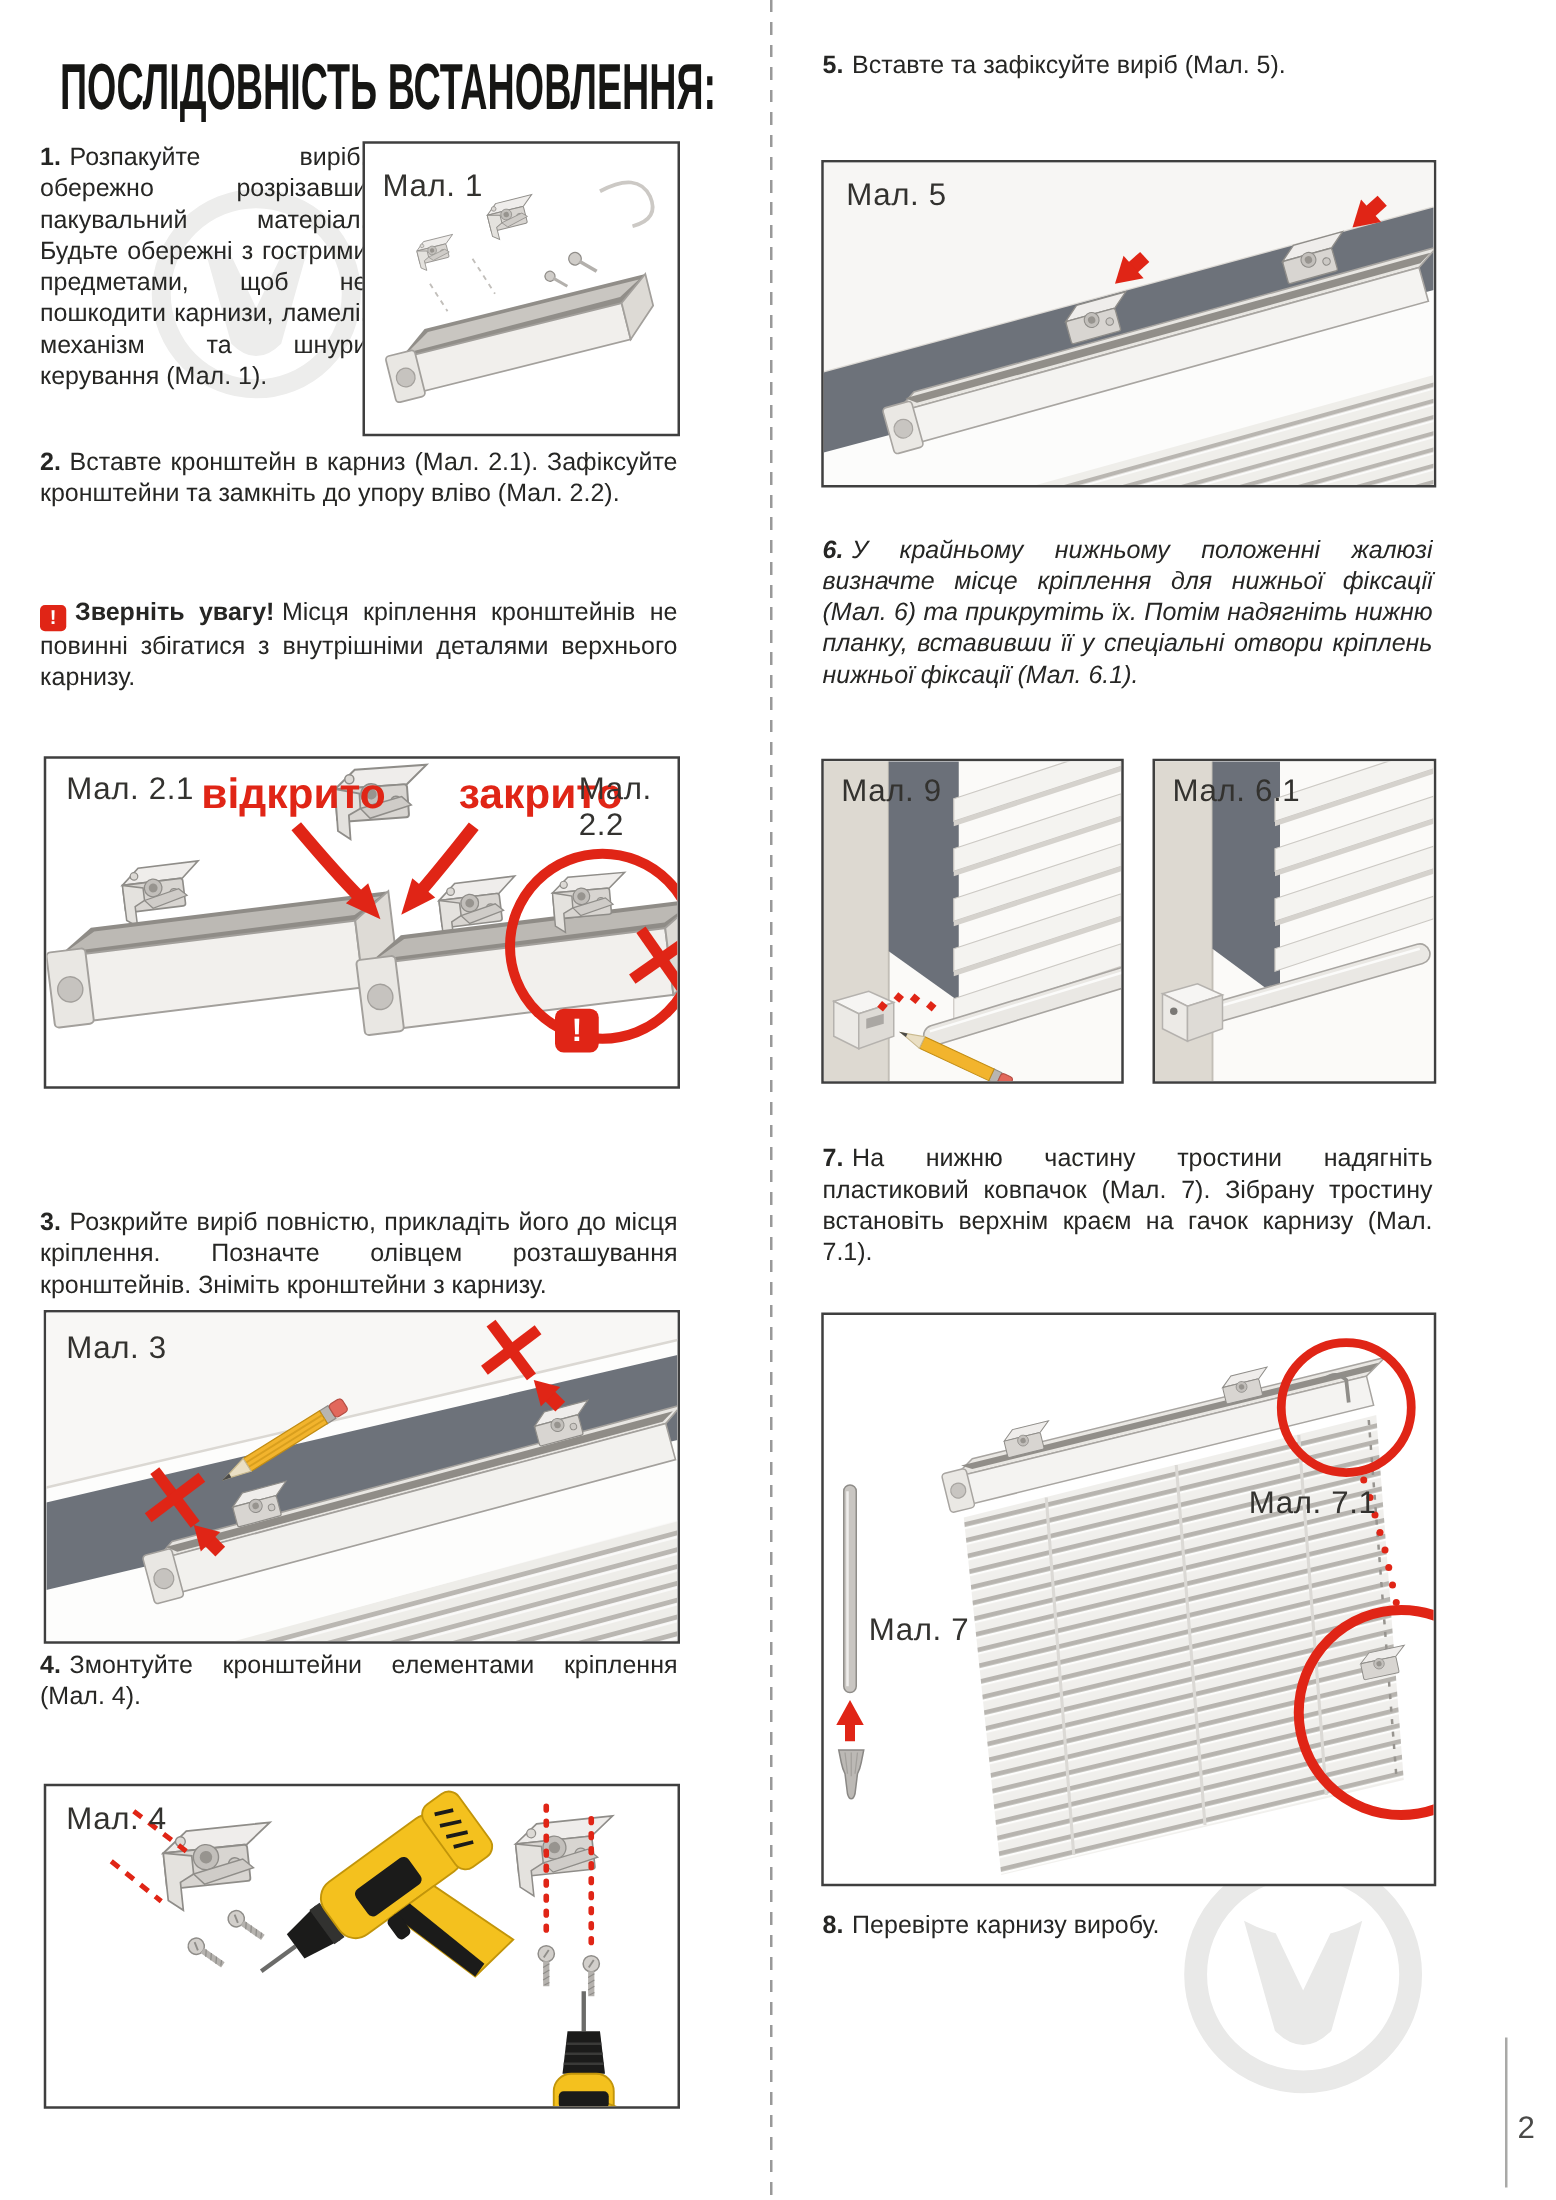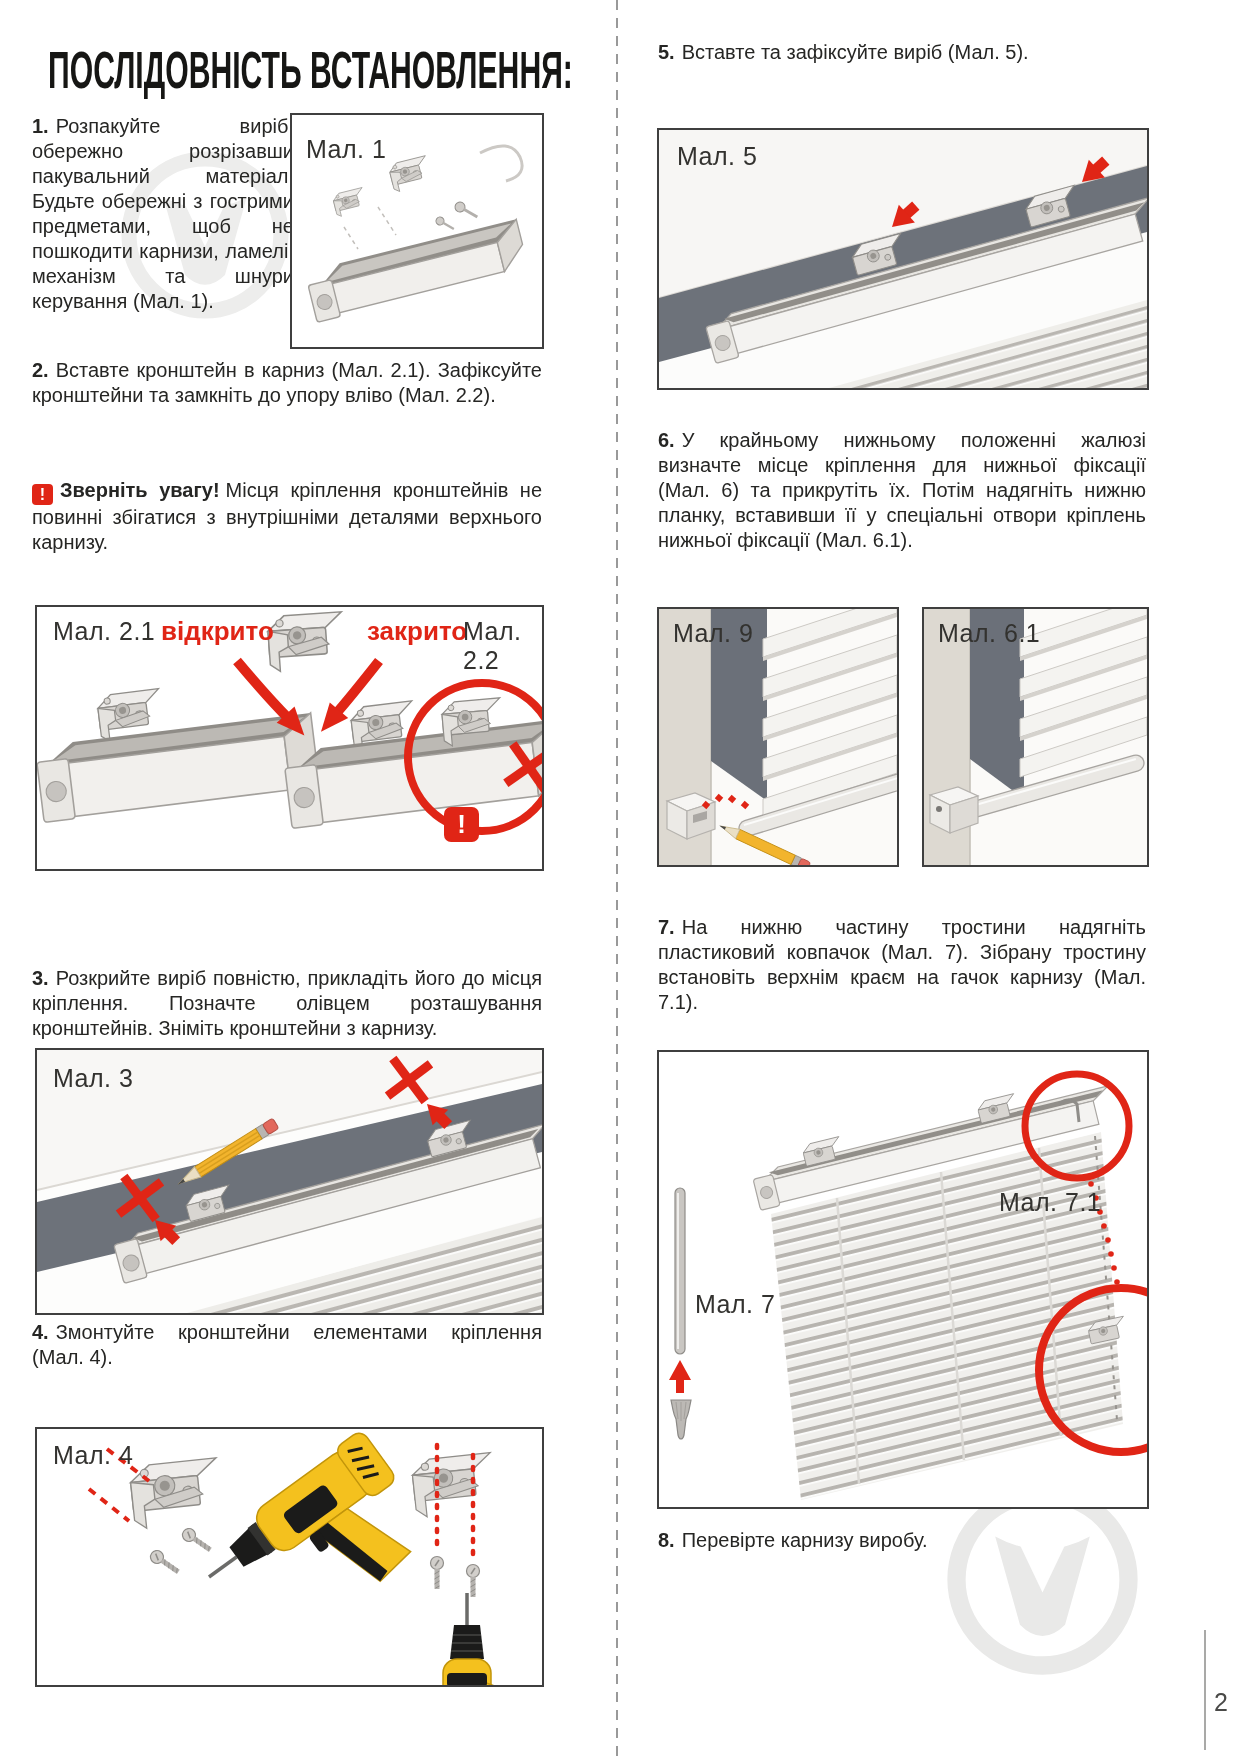--- a/index.html
+++ b/index.html
@@ -11,21 +11,21 @@
   .step{position:absolute;font-size:20px;line-height:25px;text-align:justify;color:var(--text);}
   .step .num{font-weight:bold;margin-right:7px;}
   .step.oneline{text-align:left;white-space:nowrap;}
   .warn-badge{display:inline-block;width:21px;height:21px;background:var(--red);color:#fff;
               border-radius:4px;text-align:center;font-weight:bold;font-size:16px;line-height:21px;
               margin-right:7px;vertical-align:-3px;}
   .warn b{margin-right:6px;}
   .figbox{position:absolute;border:2px solid var(--border);background:#fff;overflow:hidden;}
   .figbox svg{position:absolute;left:0;top:0;}
   .figlabel{position:absolute;font-size:25px;color:#33322f;letter-spacing:0.5px;z-index:3;}
-  .redlabel{position:absolute;font-size:26px;font-weight:bold;color:var(--red);z-index:3;}
+  .redlabel{position:absolute;font-size:34px;font-weight:bold;color:var(--red);z-index:3;}
   .f2-alert{position:absolute;left:407px;top:200px;width:35px;height:35px;background:var(--red);
             border-radius:7px;color:#fff;font-size:26px;font-weight:bold;text-align:center;
             line-height:35px;z-index:3;}
   .separator{position:absolute;left:616px;top:0;width:2px;height:1760px;
              background-image:repeating-linear-gradient(to bottom,#999 0 10px,transparent 10px 18px);}
   .pageline{position:absolute;left:1204px;top:1630px;width:2px;height:120px;background:#a9a9a7;}
   .pagenum{position:absolute;left:1214px;top:1688px;font-size:25px;color:#4a4a48;}
   .watermark{position:absolute;z-index:0;pointer-events:none;}
   .content{position:relative;z-index:1;}
   .rf{fill:var(--red);}
@@ -316,21 +316,21 @@
         <rect x="-10" y="-6" width="24" height="38" rx="3" fill="#eae8e4" stroke="#a8a5a1" stroke-width="1.3"></rect>
         <circle cx="2" cy="14" r="7.5" fill="#c8c5c1" stroke="#a8a5a1"></circle>
         <use href="#br5" transform="translate(150,-44) scale(0.85)"></use>
         <use href="#br5" transform="translate(330,-44) scale(0.85)"></use>
       </g>
       <use href="#ra5" transform="translate(233,97) rotate(-42)"></use>
       <use href="#ra5" transform="translate(423,52) rotate(-42)"></use>
     </svg>
   </div>
 
-  <div class="step" style="left:658px;top:428px;width:488px;">
+  <div class="step" style="left:658px;top:428px;width:488px;font-style:italic;">
     <b class="num">6.</b><span>У крайньому нижньому положенні жалюзі визначте місце кріплення для нижньої фіксації (Мал. 6) та прикрутіть їх. Потім надягніть нижню планку, вставивши її у спеціальні отвори кріплень нижньої фіксації (Мал. 6.1).</span>
   </div>
 
   <div class="figbox" style="left:657px;top:607px;width:238px;height:256px;">
     <span class="figlabel" style="left:14px;top:10px;">Мал. 9</span>
     <svg width="238" height="256" viewBox="0 0 238 256">
       <defs>
         <g id="pencil6">
           <rect x="-16" y="-6" width="8" height="12" fill="#b8b5b1" stroke="#8f8d89" stroke-width="1"></rect>
           <rect x="-28" y="-6" width="12" height="12" rx="3" fill="#e2685c" stroke="#b54f45" stroke-width="1"></rect>

